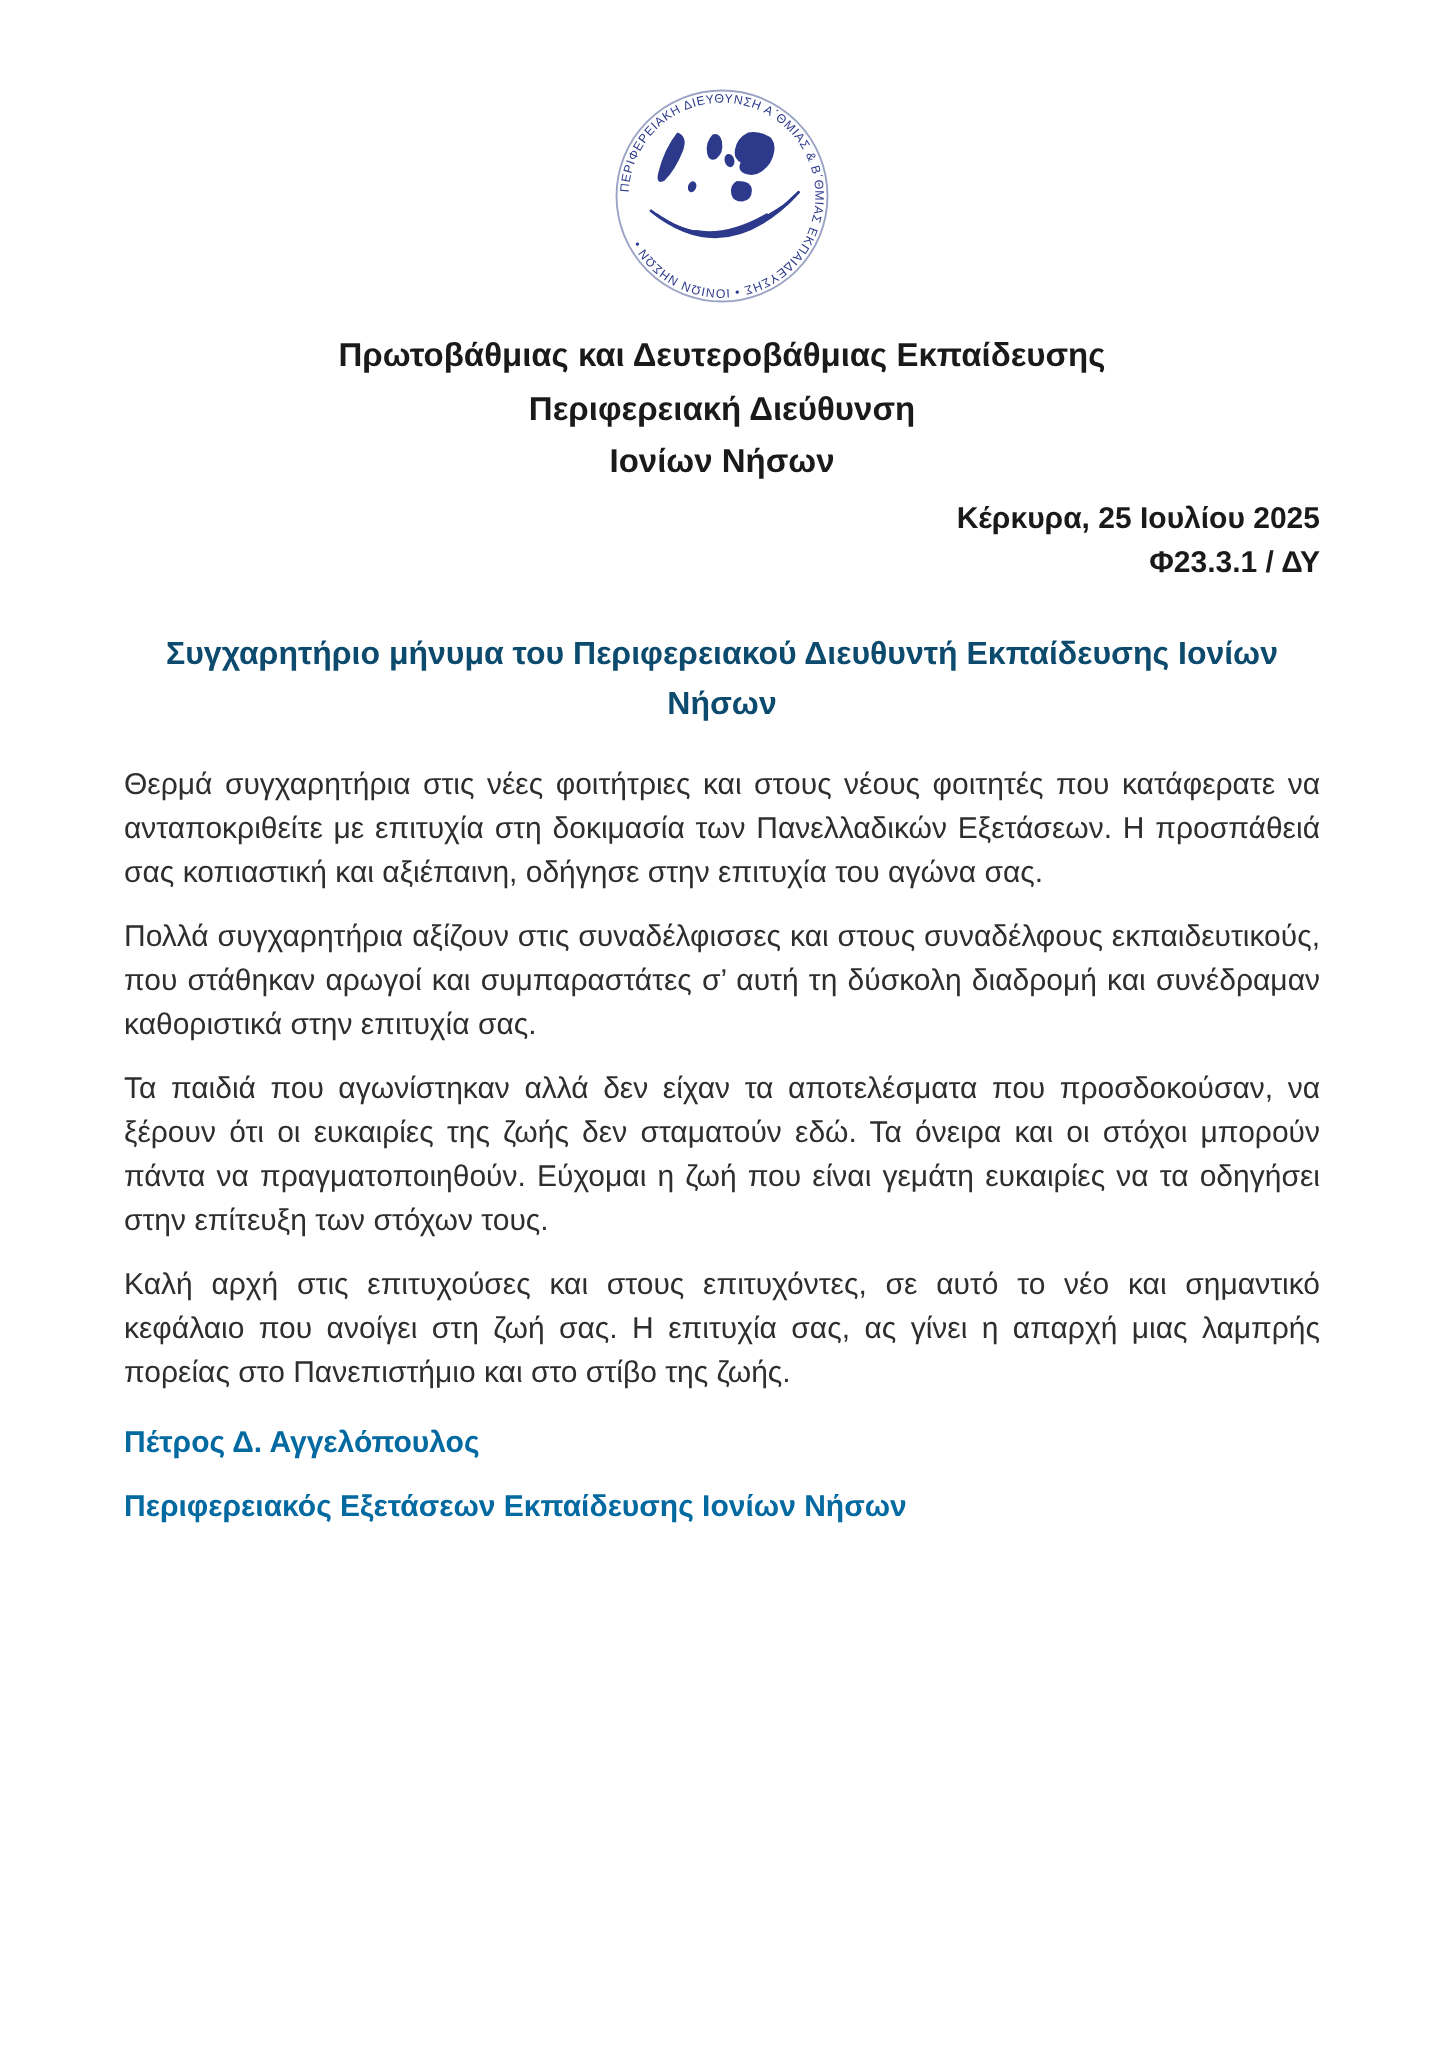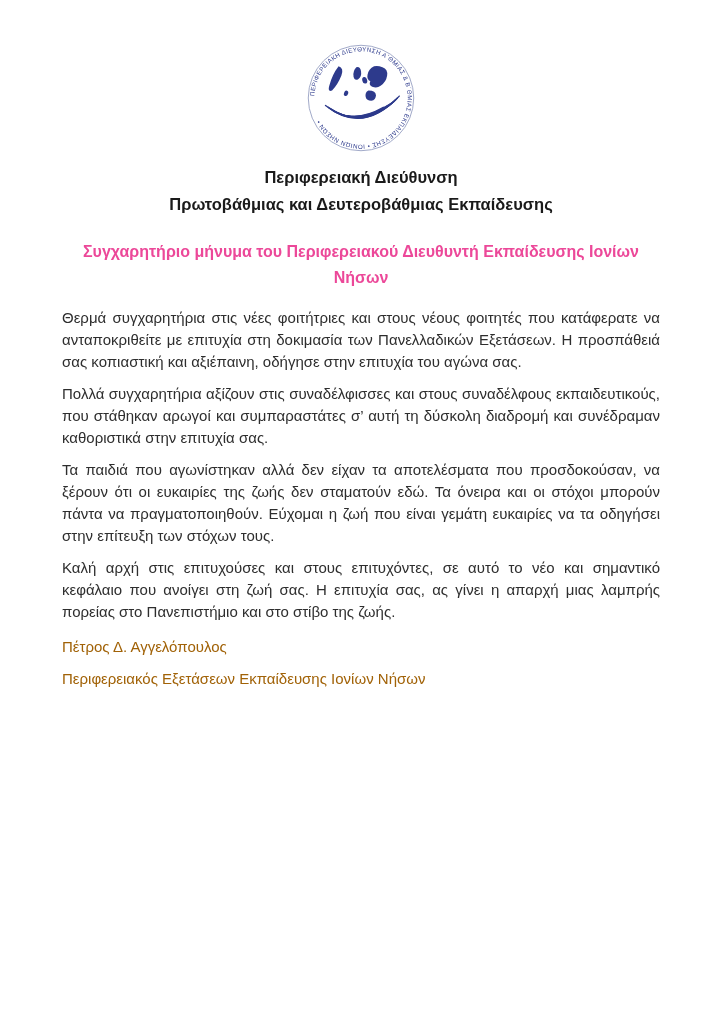--- a/index.html
+++ b/index.html
@@ -38,21 +38,21 @@
     text-align: right;
     font-weight: bold;
     color: #1a1a1a;
     font-size: 15px;
     line-height: 1.45;
     margin-top: 4px;
   }
   .doc-title {
     text-align: center;
     font-weight: bold;
-    color: #ec4899;
+    color: #0c4a6e;
     font-size: 16px;
     line-height: 1.6;
     margin-top: 22px;
     margin-bottom: 16px;
   }
   .body-text p {
     margin: 0 0 10px 0;
     font-size: 15px;
     line-height: 1.47;
     text-align: justify;
@@ -60,22 +60,22 @@
   }
   .closing-wish {
     margin-top: 30px;
     font-size: 15px;
     color: #2e2e2e;
   }
   .signature-name,
   .signature-title {
     margin-top: 15px;
     font-size: 15px;
-    font-weight: normal;
-    color: #a16207;
+    font-weight: bold;
+    color: #0369a1;
   }
 </style>
 </head>
 <body>
 
 <div class="page">
 
   <div class="logo-wrap">
     <svg viewBox="0 0 120 120" aria-hidden="true">
 
@@ -103,24 +103,29 @@
         <path d="M28,72 Q62,94 97,62"></path>
         <path d="M31,74 Q62,91 95,64"></path>
         <path d="M35,76 Q62,88 92,66"></path>
         <path d="M40,78 Q62,85 89,68"></path>
         <path d="M46,79 Q63,82 84,70"></path>
       </g>
     </svg>
   </div>
 
   <div class="org-header">
+    <div>Πρωτοβάθμιας και Δευτεροβάθμιας Εκπαίδευσης</div>
     <div>Περιφερειακή Διεύθυνση</div>
-    <div>Πρωτοβάθμιας και Δευτεροβάθμιας Εκπαίδευσης</div>
+    <div>Ιονίων Νήσων</div>
   </div>
 
+  <div class="meta-block">
+    <div>Κέρκυρα, 25 Ιουλίου 2025</div>
+    <div>Φ23.3.1 / ΔΥ</div>
+  </div>
 
   <div class="doc-title">
     <div>Συγχαρητήριο μήνυμα του Περιφερειακού Διευθυντή Εκπαίδευσης Ιονίων Νήσων</div>
   </div>
 
   <div class="body-text">
     <p>Θερμά συγχαρητήρια στις νέες φοιτήτριες και στους νέους φοιτητές που κατάφερατε να ανταποκριθείτε με επιτυχία στη δοκιμασία των Πανελλαδικών Εξετάσεων. Η προσπάθειά σας κοπιαστική και αξιέπαινη, οδήγησε στην επιτυχία του αγώνα σας.</p>
     <p>Πολλά συγχαρητήρια αξίζουν στις συναδέλφισσες και στους συναδέλφους εκπαιδευτικούς, που στάθηκαν αρωγοί και συμπαραστάτες σ’ αυτή τη δύσκολη διαδρομή και συνέδραμαν καθοριστικά στην επιτυχία σας.</p>
     <p>Τα παιδιά που αγωνίστηκαν αλλά δεν είχαν τα αποτελέσματα που προσδοκούσαν, να ξέρουν ότι οι ευκαιρίες της ζωής δεν σταματούν εδώ. Τα όνειρα και οι στόχοι μπορούν πάντα να πραγματοποιηθούν. Εύχομαι η ζωή που είναι γεμάτη ευκαιρίες να τα οδηγήσει στην επίτευξη των στόχων τους.</p>
     <p>Καλή αρχή στις επιτυχούσες και στους επιτυχόντες, σε αυτό το νέο και σημαντικό κεφάλαιο που ανοίγει στη ζωή σας. Η επιτυχία σας, ας γίνει η απαρχή μιας λαμπρής πορείας στο Πανεπιστήμιο και στο στίβο της ζωής.</p>

